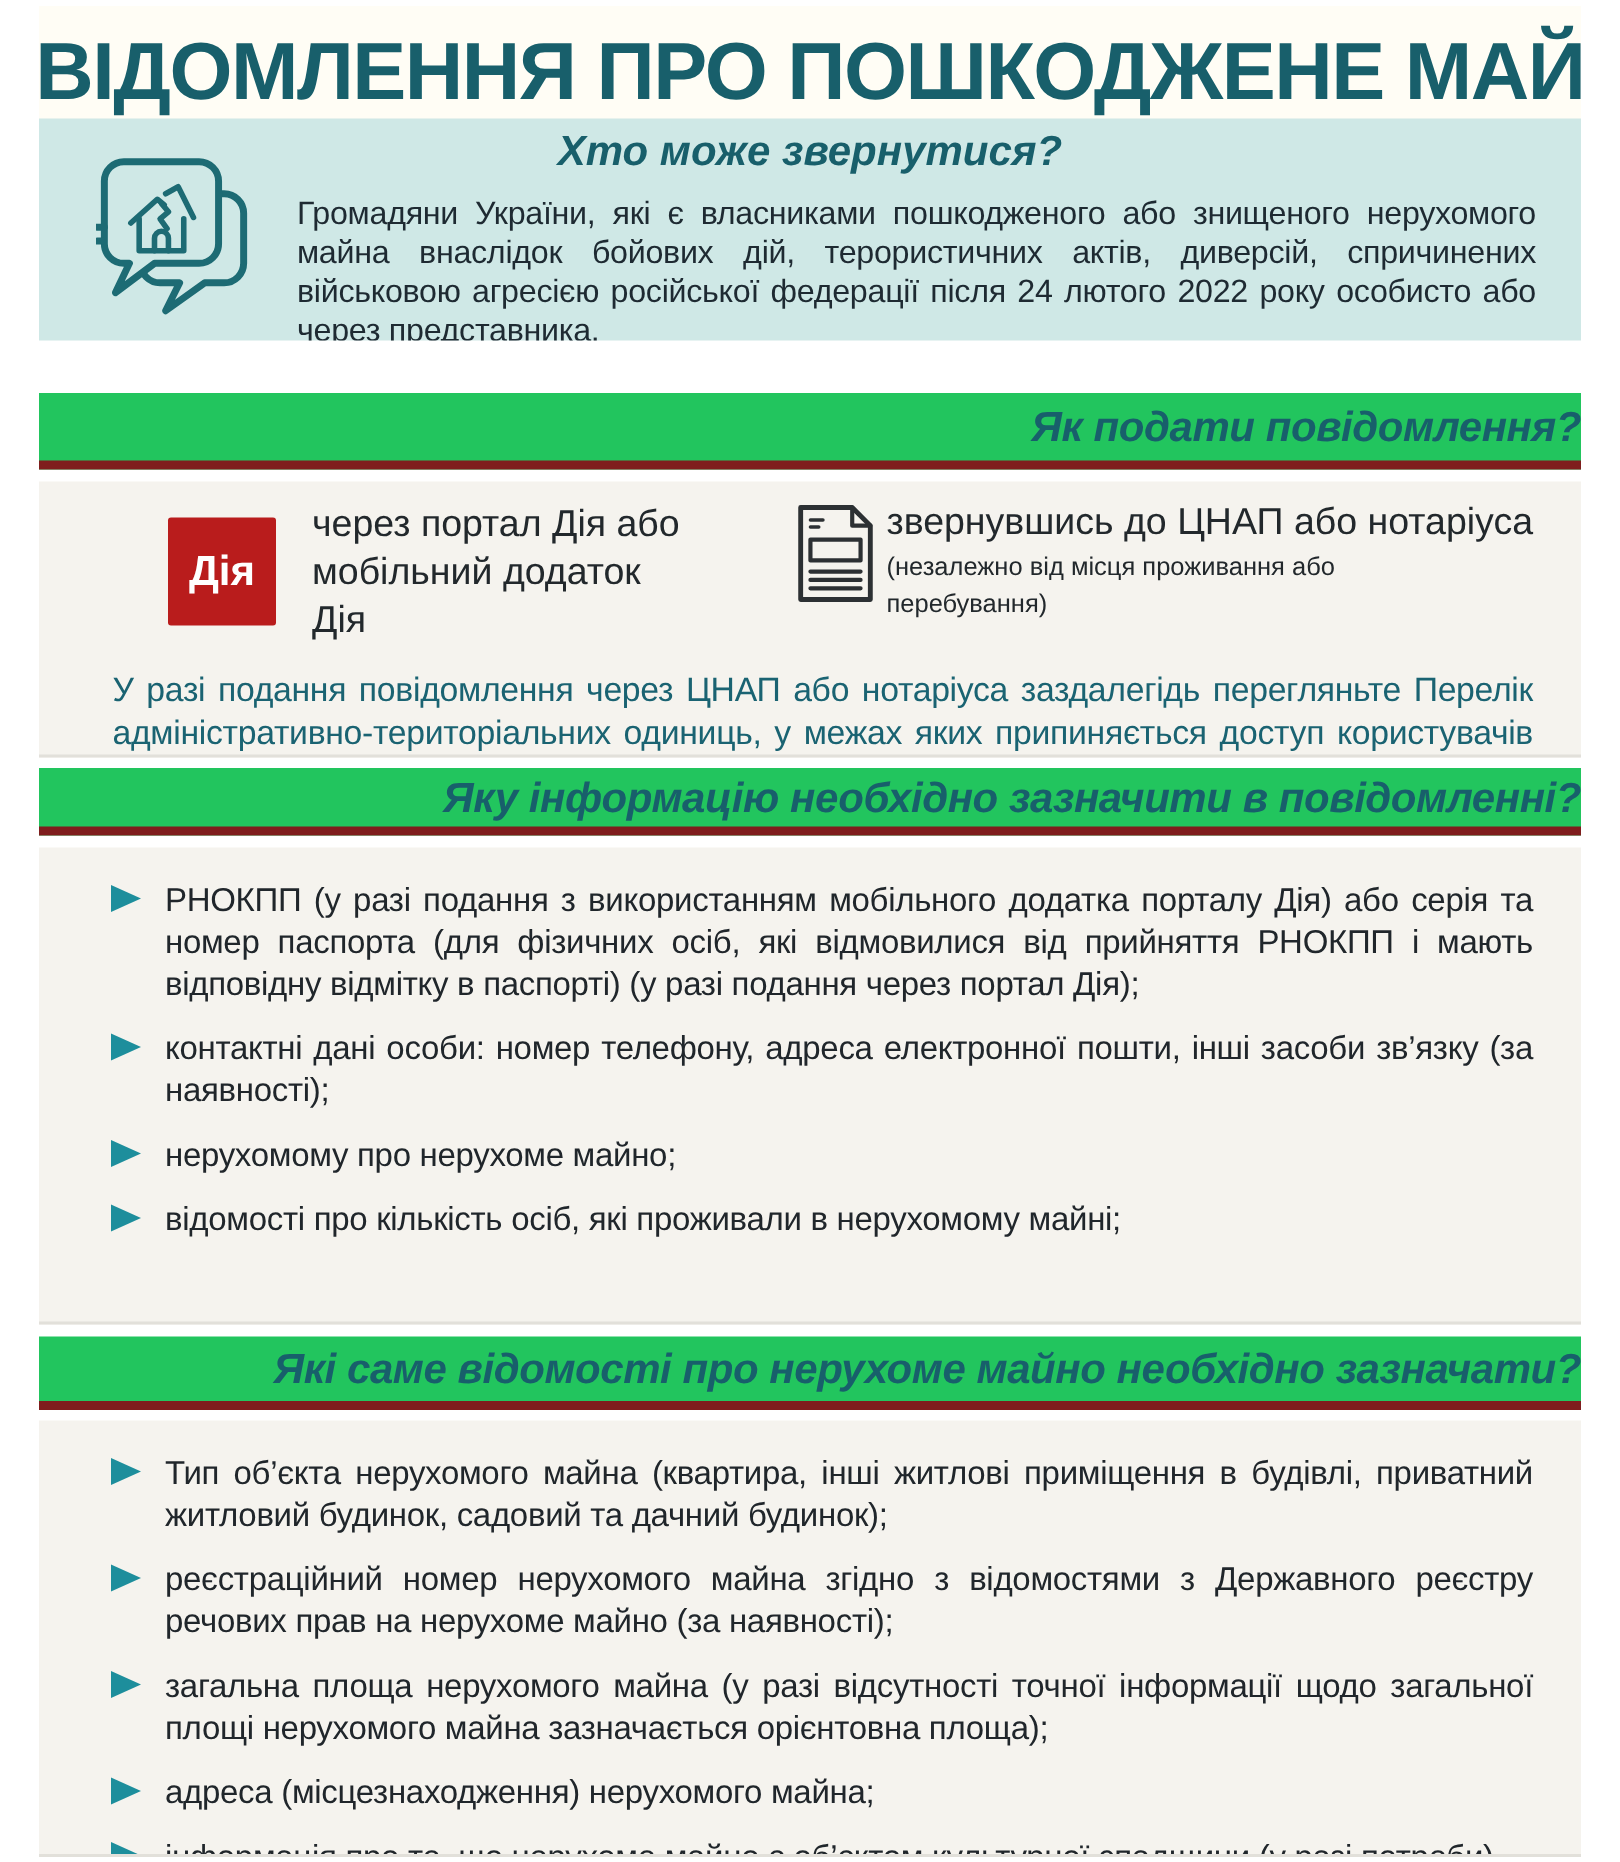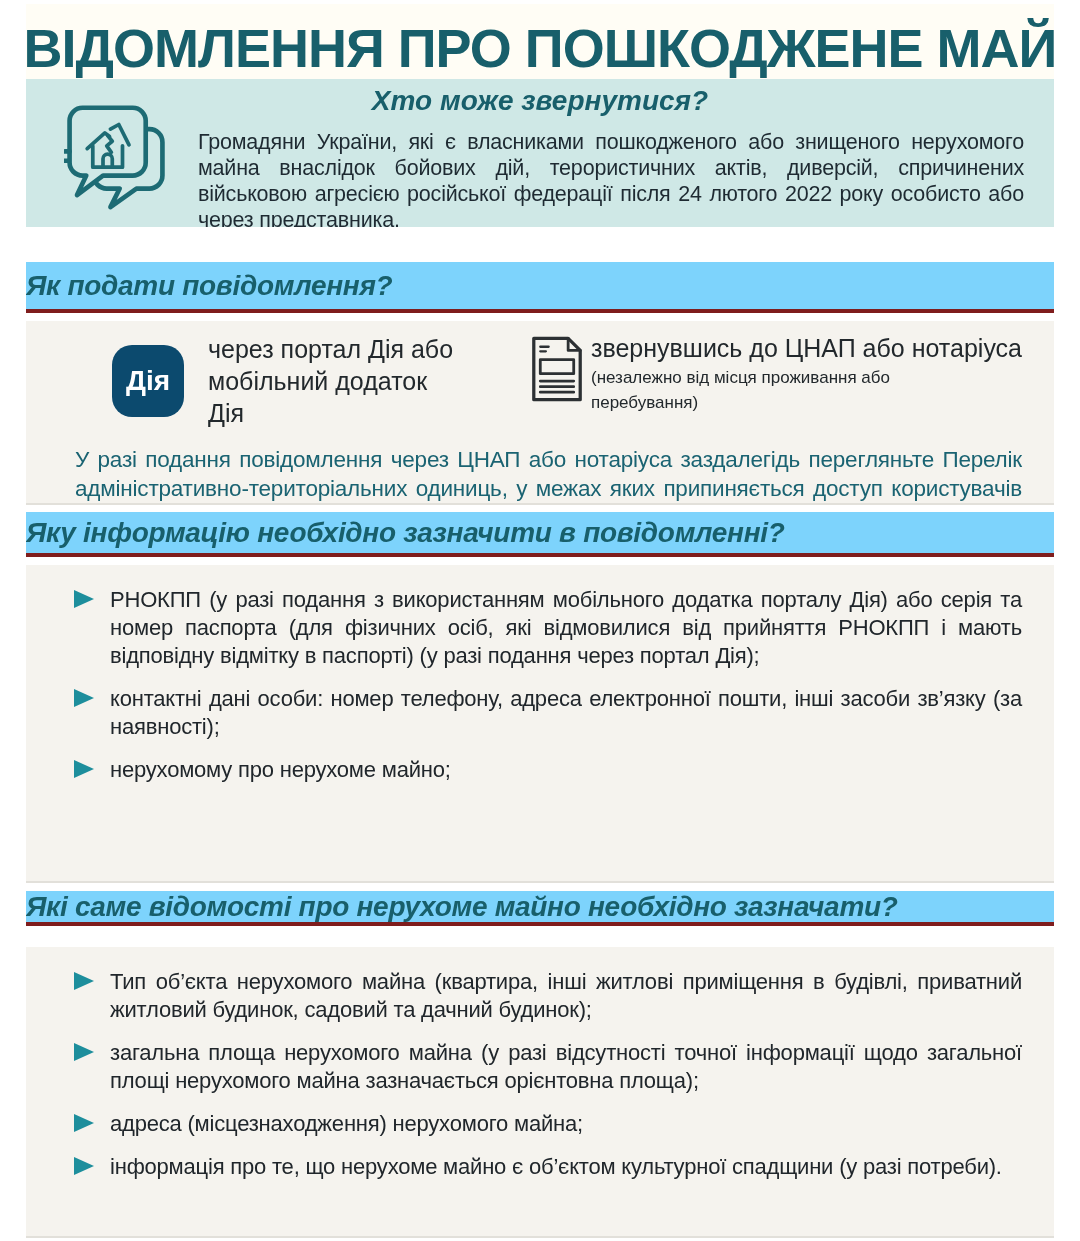--- a/index.html
+++ b/index.html
@@ -13,31 +13,31 @@
 
   
   .who-box { top:79px; height:148px; background:#cfe8e6; padding:8px 30px 0 172px; }
   .who-heading { position:absolute; top:6px; left:0; width:100%; text-align:center; margin:0;
                  font-size:28px; font-style:italic; font-weight:700; color:#185f6b; }
   .who-icon { position:absolute; left:38px; top:24px; }
   .who-body { margin:42px 0 0 0; font-size:21.5px; line-height:26px; text-align:justify;
               color:#1e2a32; letter-spacing:-0.2px; }
 
   
-  .heading-band { background:#7dd3fc; border-bottom:4px solid #7f1d1d; display:flex; align-items:center; justify-content:flex-start; }
+  .heading-band { background:#22c55e; border-bottom:6px solid #7f1d1d; display:flex; align-items:center; justify-content:flex-end; }
   .hb2 { top:262px; height:51px; }
   .hb3 { top:512px; height:45px; }
-  .hb4 { top:891px; height:35px; }
+  .hb4 { top:891px; height:49px; }
   .heading-band h2 { margin:0; font-size:28px; font-style:italic; font-weight:700; color:#185f6b; letter-spacing:-0.3px; }
 
   
   .how-block { top:321px; height:184px; background:#f5f3ee; border-bottom:2px solid #e2e0da; padding:12px 32px 0 49px; }
   .how-row { display:flex; align-items:flex-start; }
   .how-opt1 { display:flex; align-items:center; gap:24px; margin-left:37px; }
-  .diia-icon { width:72px; height:72px; background:#0c4a6e; border-radius:20px; flex:0 0 auto;
+  .diia-icon { width:72px; height:72px; background:#b91c1c; border-radius:2px; flex:0 0 auto;
                display:flex; align-items:center; justify-content:center;
                color:#ffffff; font-size:28px; font-weight:700; }
   .opt1-text { margin:0; font-size:25px; line-height:32px; color:#22282c; max-width:310px; }
   .how-opt2 { display:flex; align-items:flex-start; gap:8px; margin-left:70px; }
   .doc-icon { flex:0 0 auto; margin-top:2px; }
   .opt2-main { margin:0; font-size:25px; line-height:30px; color:#22282c; white-space:nowrap; }
   .opt2-note { margin:2px 0 0 0; font-size:17px; line-height:25px; color:#22282c; max-width:355px; }
   .notice { margin:16px 0 0 0; font-size:22.5px; line-height:29px; text-align:justify;
             color:#1a6372; letter-spacing:-0.2px; }
 
@@ -136,36 +136,44 @@
         <li>
           <span class="tri-icon"></span>
           <span>контактні дані особи: номер телефону, адреса електронної пошти, інші засоби зв’язку (за наявності);</span>
         </li>
 
         <li>
           <span class="tri-icon"></span>
           <span>нерухомому про нерухоме майно;</span>
         </li>
 
+        <li>
+          <span class="tri-icon"></span>
+          <span>відомості про кількість осіб, які проживали в нерухомому майні;</span>
+        </li>
 
       </ul>
   </section>
 
   <section class="band heading-band hb4">
     <h2>Які саме відомості про нерухоме майно необхідно зазначати?</h2>
   </section>
 
   <section class="band list-block lb4">
     <ul class="bullets">
 
         <li>
           <span class="tri-icon"></span>
           <span>Тип об’єкта нерухомого майна (квартира, інші житлові приміщення в будівлі, приватний житловий будинок, садовий та дачний будинок);</span>
         </li>
 
+        <li>
+          <span class="tri-icon"></span>
+          <span>реєстраційний номер нерухомого майна згідно з відомостями з Державного реєстру речових прав на нерухоме майно (за наявності);</span>
+        </li>
 
         <li>
           <span class="tri-icon"></span>
           <span>загальна площа нерухомого майна (у разі відсутності точної інформації щодо загальної площі нерухомого майна зазначається орієнтовна площа);</span>
         </li>
 
         <li>
           <span class="tri-icon"></span>
           <span>адреса (місцезнаходження) нерухомого майна;</span>
         </li>

